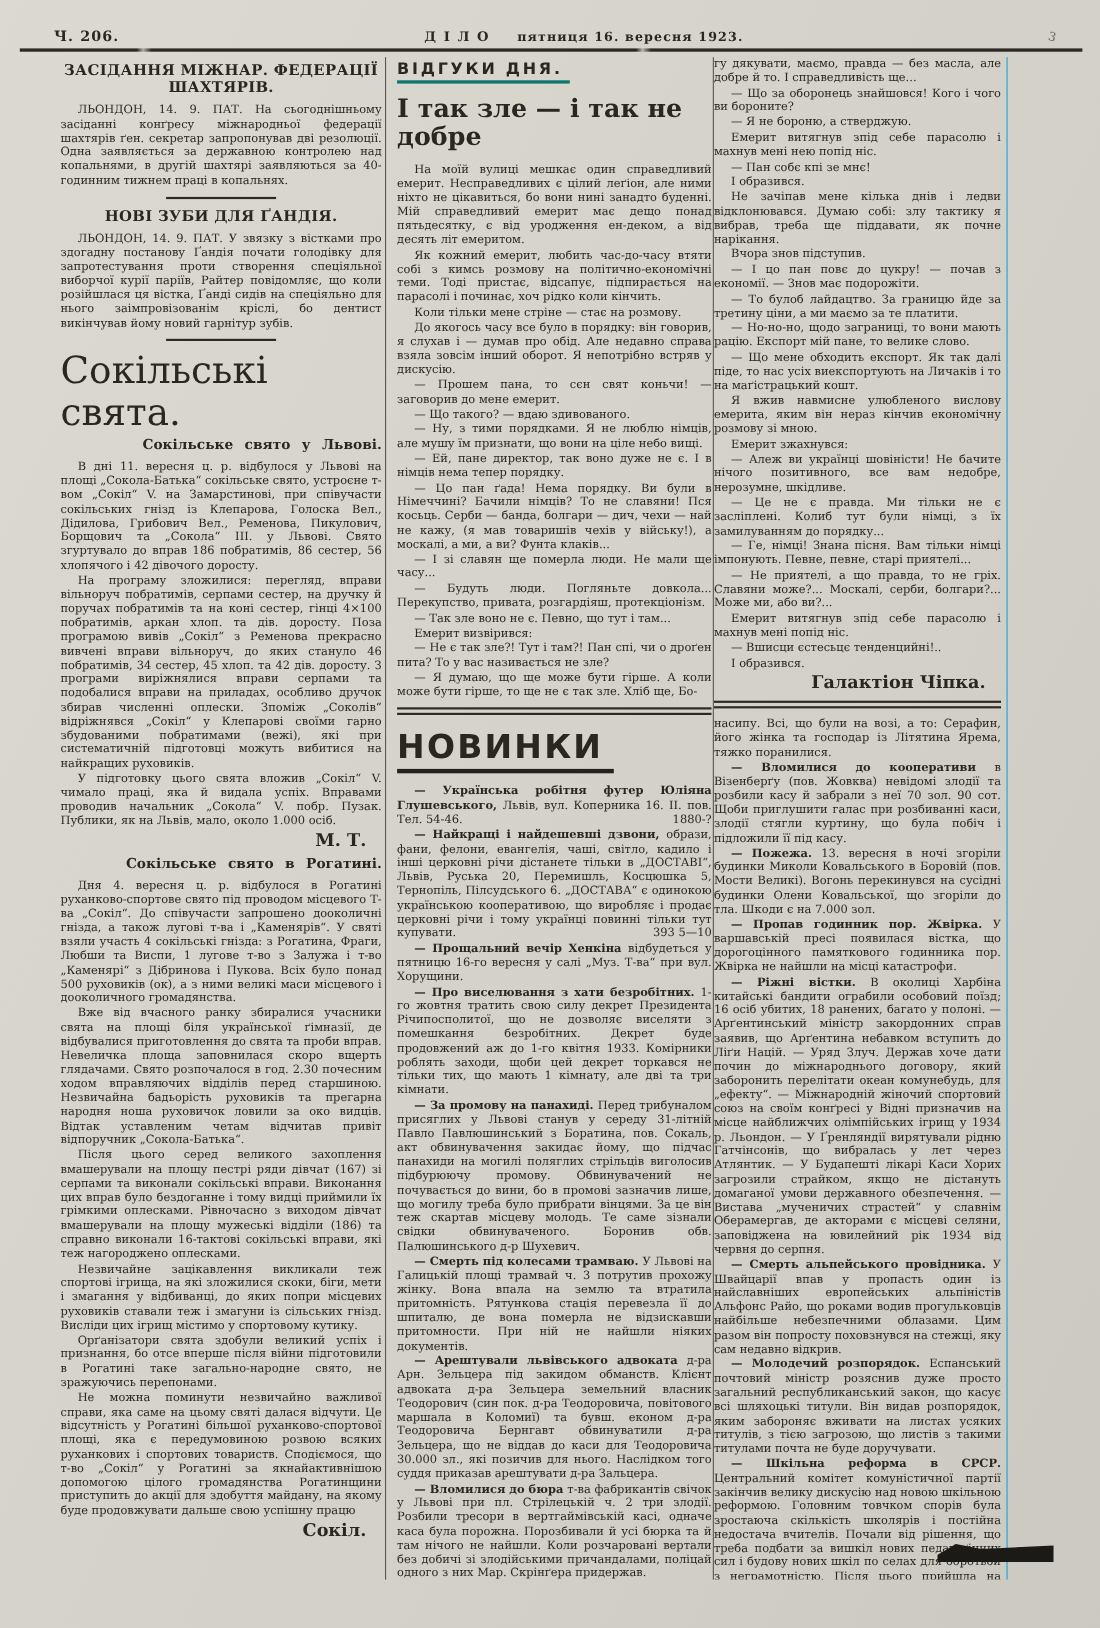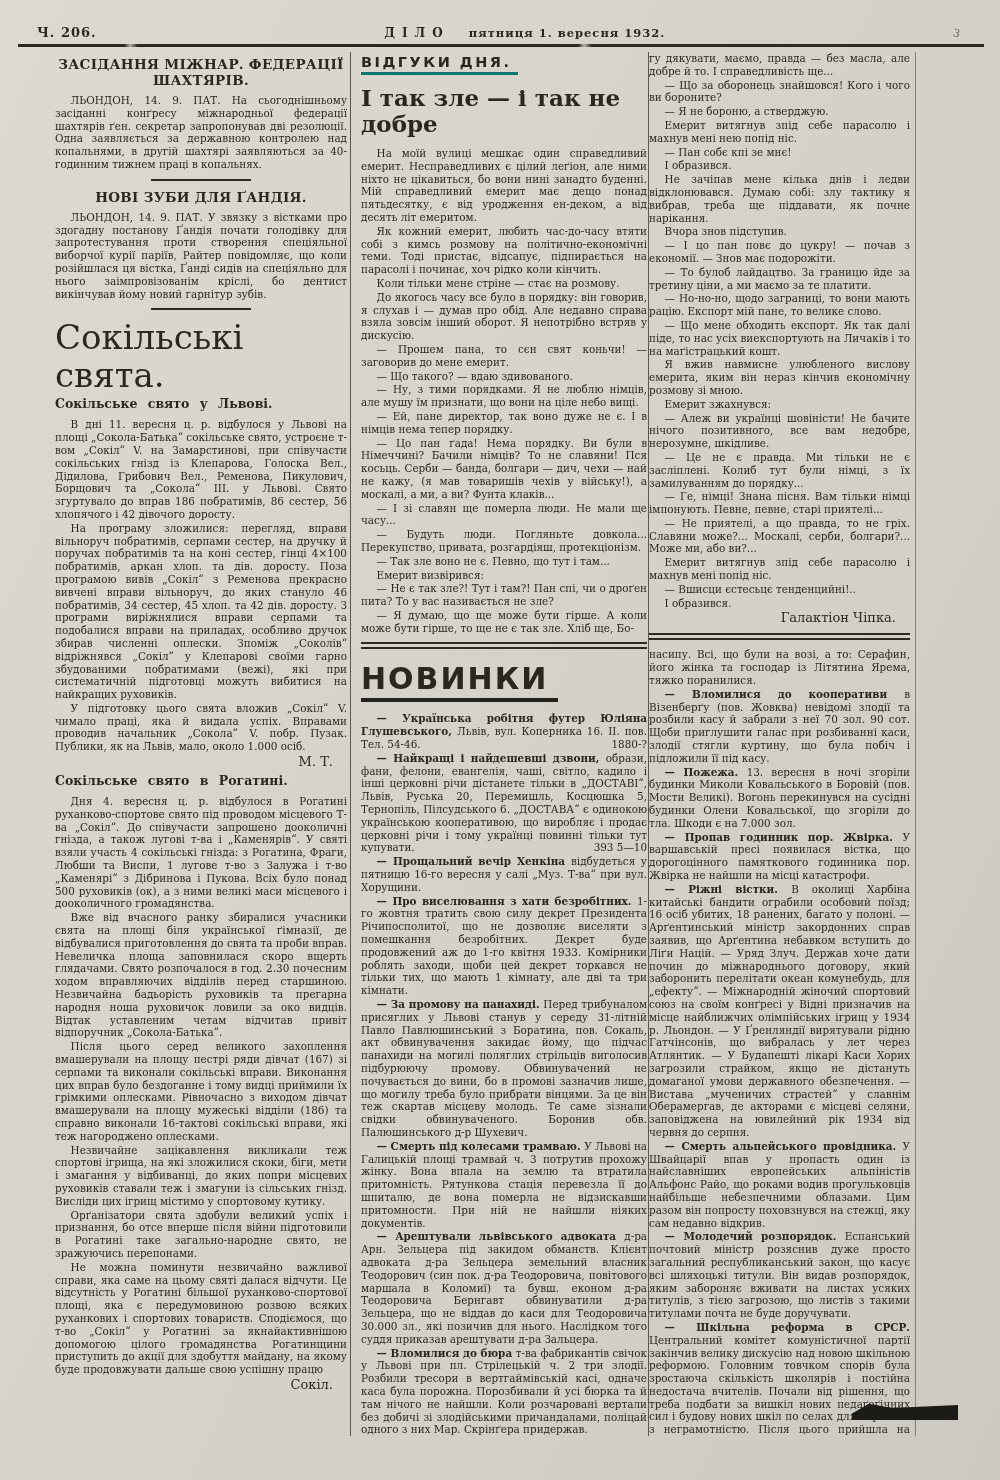--- a/index.html
+++ b/index.html
@@ -3,61 +3,61 @@
 <meta charset="utf-8">
 <style>
   html,body{margin:0;padding:0;}
   body{
     width:1000px;height:1480px;position:relative;overflow:hidden;
     background:linear-gradient(115deg,#dcd9d2 0%,#d7d4cc 35%,#d2cfc7 70%,#ccc9c1 100%);
     color:#29271f;
     font-family:"DejaVu Serif", serif;
   }
   
-  .masthead{position:absolute;top:22px;left:37px;right:40px;display:flex;align-items:baseline;}
+  .masthead{position:absolute;top:22px;left:49px;right:40px;display:flex;align-items:baseline;}
   .issue{font-weight:bold;font-size:13px;letter-spacing:1px;}
   .mast-center{flex:1;text-align:center;white-space:nowrap;}
   .paper-title{font-weight:bold;font-size:12px;letter-spacing:7px;margin-right:14px;}
   .paper-date{font-weight:bold;font-size:11.5px;letter-spacing:1px;}
   .pagemark{font-size:11px;opacity:.65;transform:rotate(14deg);display:inline-block;}
   .head-rule{position:absolute;top:44px;left:18px;right:16px;height:3px;
     background:linear-gradient(90deg,#2b2922 0%,#2b2922 11%,rgba(43,41,34,.25) 11.6%,#2b2922 12.4%,#2b2922 58%,rgba(43,41,34,.2) 58.6%,#2b2922 59.4%,#2b2922 100%);}
   
   .col{position:absolute;top:52px;height:1384px;overflow:hidden;box-sizing:border-box;}
   .col1{left:55px;width:292px;}
   .col2{left:350px;width:297px;padding-left:10px;border-left:1px solid #5a574d;}
   .col3{left:648px;width:268px;padding-right:5px;
         border-left:1px solid #5a574d;border-right:1px solid #0ea5e9;}
   
   .par{margin:0 0 1px 0;text-indent:1.5em;text-align:justify;font-size:10.4px;line-height:12.8px;}
   .no-indent{text-indent:0;}
   .lead{font-weight:bold;}
   .ref{float:right;font-weight:normal;}
-  .sig{text-align:right;font-weight:normal;font-size:13px;margin:1px 14px 4px 0;}
+  .sig{text-align:right;font-weight:bold;font-size:16px;margin:1px 14px 4px 0;}
   .art-title{font-size:13.5px;font-weight:bold;text-align:center;margin:4px 0 6px;line-height:16px;letter-spacing:.3px;}
   .sep{width:100px;border-top:2.5px solid #2c2a23;margin:8px auto 8px;}
   .feature-title{font-size:34px;font-weight:normal;margin:8px 0 2px;line-height:38px;}
-  .subhead{font-size:12.5px;font-weight:bold;text-align:left;word-spacing:6px;margin:2px 0 7px;}
+  .subhead{font-size:12.5px;font-weight:bold;text-align:right;word-spacing:6px;margin:2px 0 7px;}
   .rubric{font-family:"DejaVu Sans", sans-serif;font-weight:bold;font-size:14.5px;letter-spacing:2.5px;
     border-bottom:3px solid #0f766e;display:inline-block;padding:0 6px 2px 0;margin:2px 0 10px;}
   .feuilleton-title{font-size:23px;font-weight:bold;margin:0 0 10px;line-height:26px;}
   .dbl-rule{border-top:2px solid #2c2a23;border-bottom:2px solid #2c2a23;height:3px;margin:8px 0 8px;}
   .news-header{font-family:"DejaVu Sans", sans-serif;font-weight:bold;font-size:30px;letter-spacing:2px;
     border-bottom:4px solid #24221c;display:inline-block;padding:0 10px 2px 0;margin:4px 0 10px;}
   .corner-tear{position:absolute;left:852px;top:1403px;width:106px;height:17px;background:#1b1a16;
     clip-path:polygon(0 62%,16% 4%,38% 30%,100% 12%,100% 100%,0 100%);}
 </style>
 </head>
 <body>
 
 <div class="masthead">
   <span class="issue">Ч. 206.</span>
   <span class="mast-center">
     <span class="paper-title">ДІЛО</span>
-    <span class="paper-date">пятниця 1. вересня 1932.</span>
+    <span class="paper-date">пятниця 16. вересня 1923.</span>
   </span>
   <span class="pagemark">3</span>
 </div>
 <div class="head-rule"></div>
 
 <section class="col col1">
   <h2 class="art-title">ЗАСІДАННЯ МІЖНАР. ФЕДЕРАЦІЇ ШАХТЯРІВ.</h2>
   <p class="par">ЛЬОНДОН, 14. 9. ПАТ. На сьогоднішньому засіданні конґресу міжнародньої федерації шахтярів ґен. секретар запропонував дві резолюції. Одна заявляється за державною контролею над копальнями, в другій шахтярі заявляються за 40-годинним тижнем праці в копальнях.</p>
   <div class="sep"></div>
   <h2 class="art-title">НОВІ ЗУБИ ДЛЯ ҐАНДІЯ.</h2>

